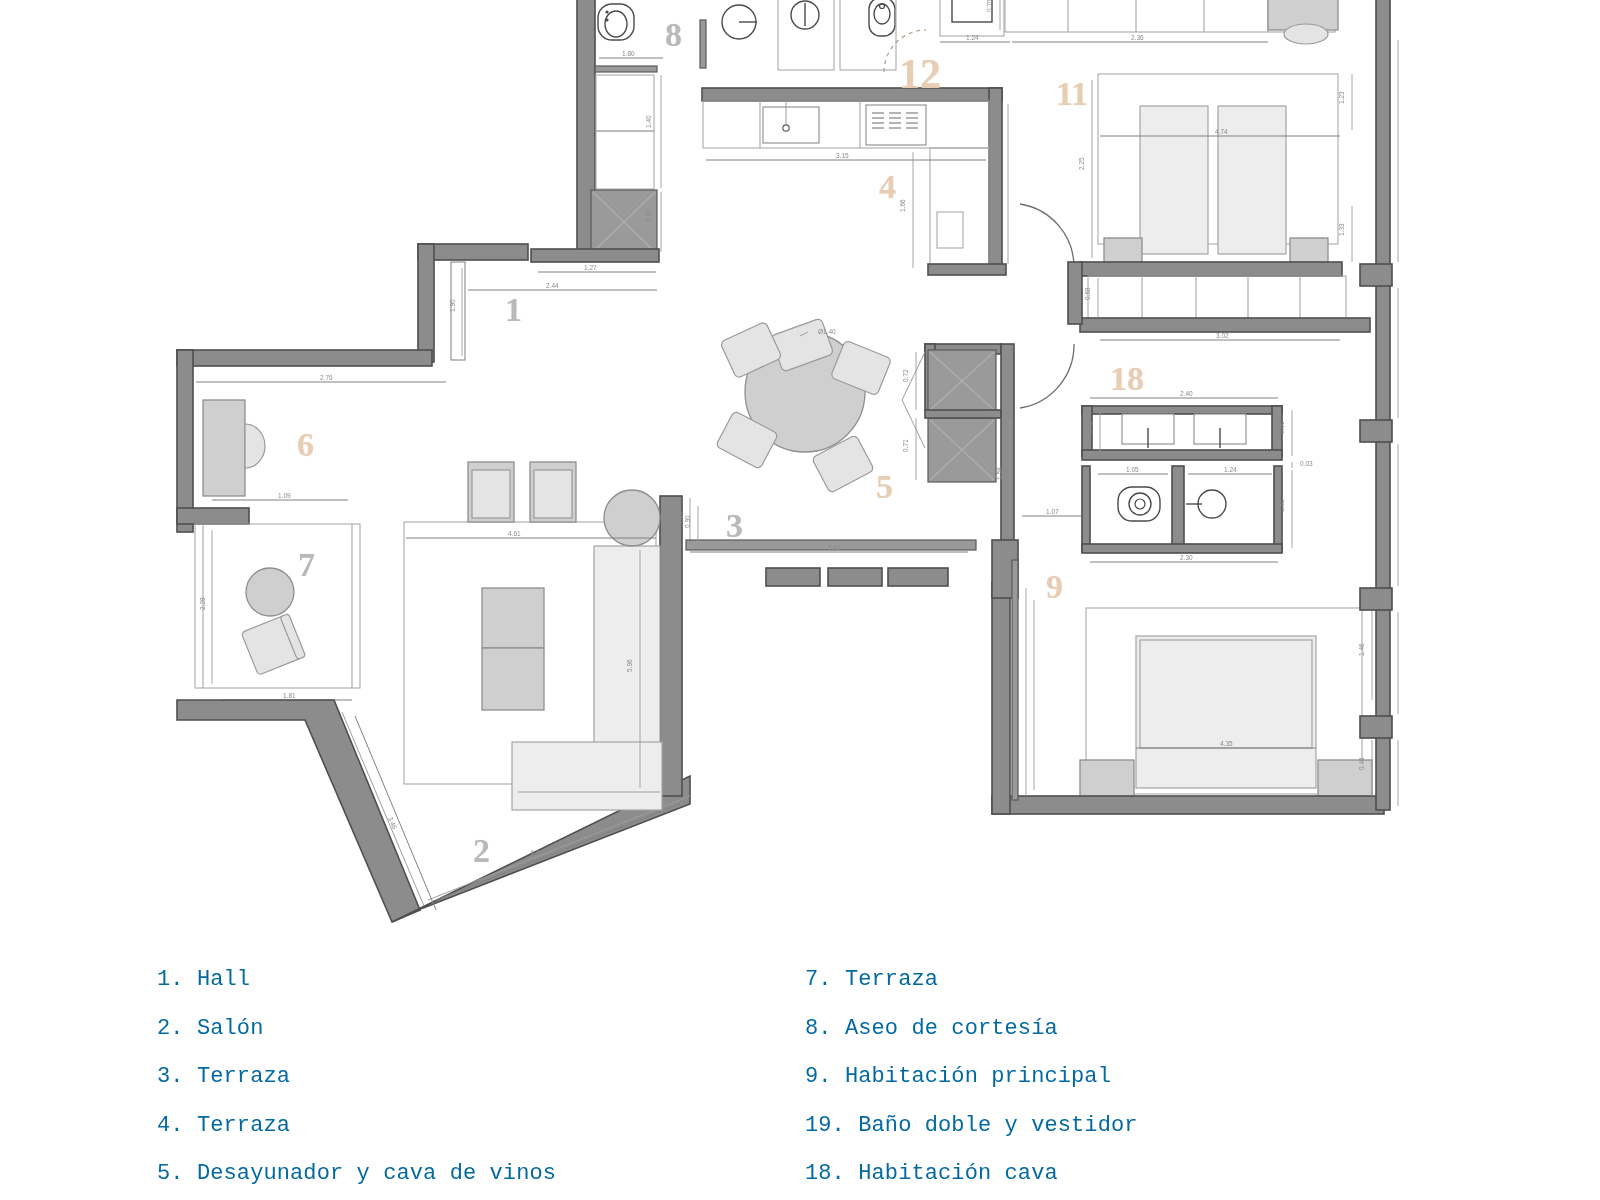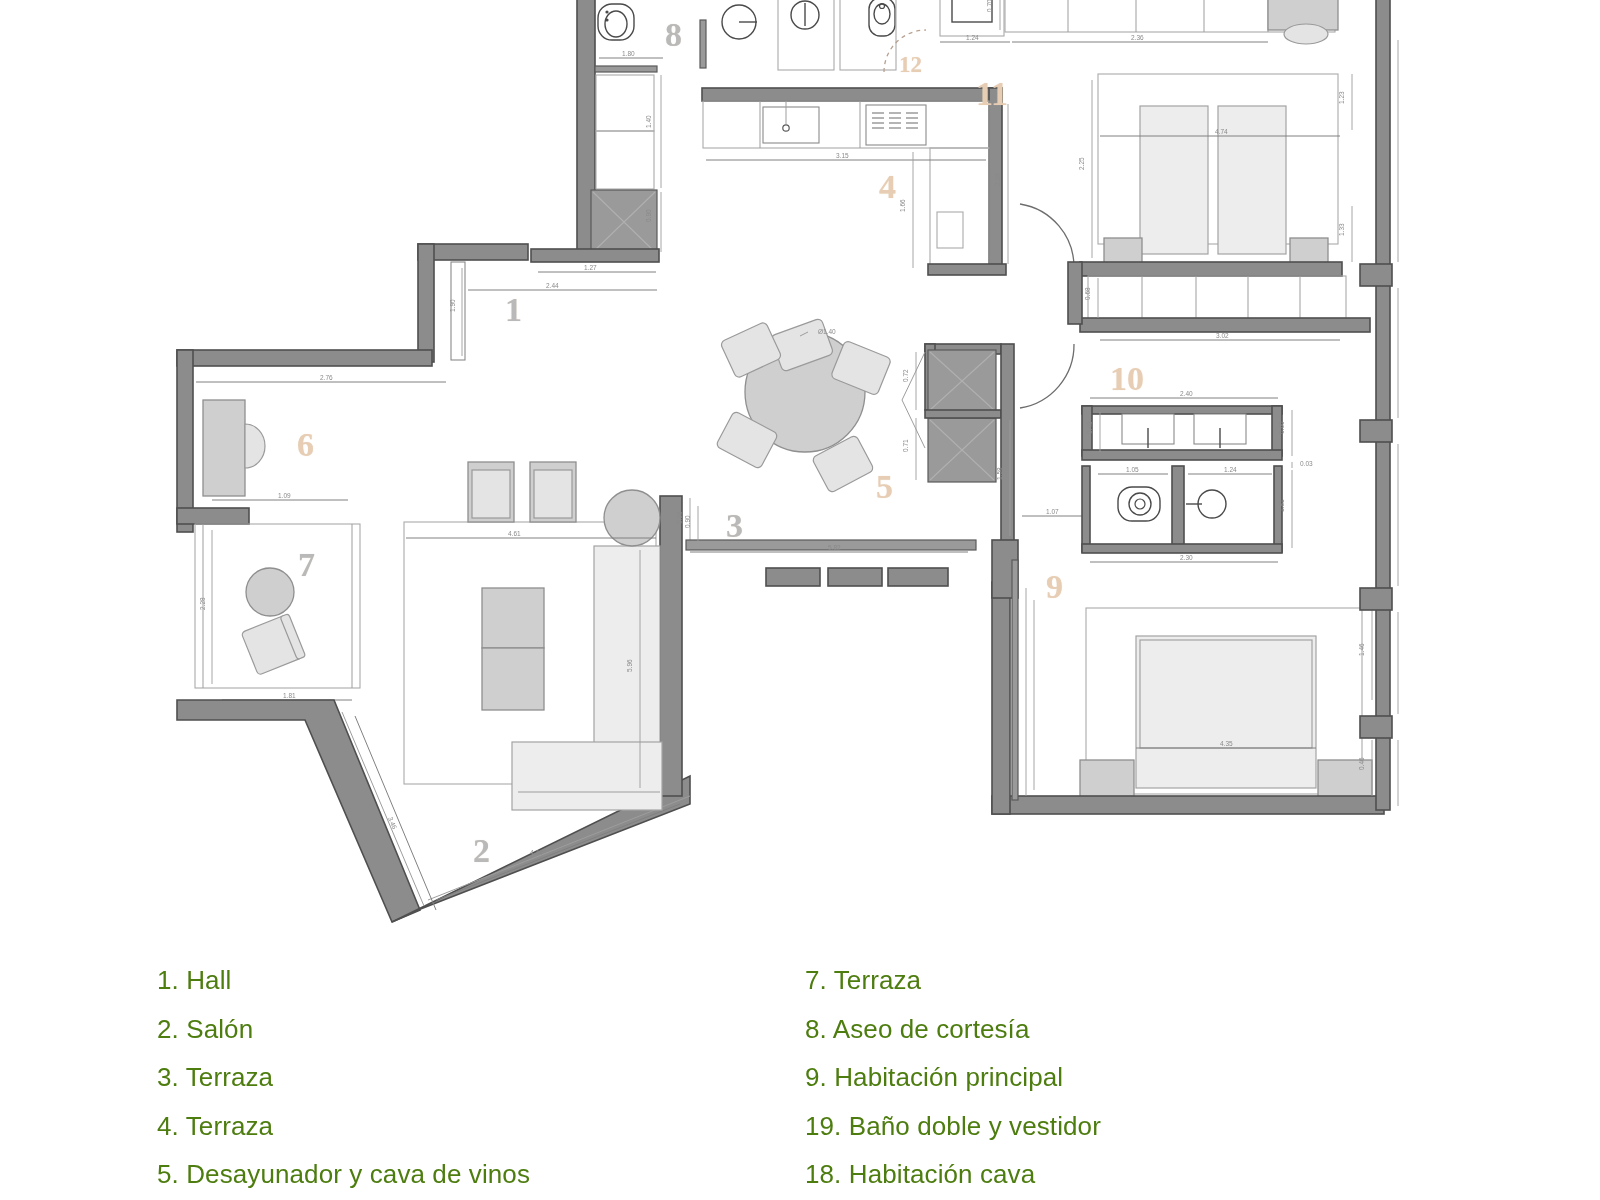--- a/index.html
+++ b/index.html
@@ -26,24 +26,24 @@
   }
   .room-num.grey{color:#b9b9b9;}
 
   
   #legend{
     position:absolute;left:0;top:940px;width:1600px;height:260px;
     overflow:hidden;
   }
   .legend-col{
     position:absolute;top:16px;
-    font-family:Liberation Sans, sans-serif;
-    font-size:26px;
+    font-family:Liberation Mono, monospace;
+    font-size:22px;
     line-height:48.5px;
-    color:#4d7c0f;
+    color:#0369a1;
     letter-spacing:.1px;
   }
   #legend-col-left{left:157px;}
   #legend-col-right{left:805px;}
   .legend-item{white-space:nowrap;}
 </style>
 </head>
 <body>
 
 <div id="page">
@@ -458,23 +458,23 @@
   <div id="markers">
     <span class="room-num grey" style="left:505px;top:293px;font-size:34px;">1</span>
     <span class="room-num grey" style="left:473px;top:834px;font-size:34px;">2</span>
     <span class="room-num grey" style="left:726px;top:509px;font-size:34px;">3</span>
     <span class="room-num" style="left:879px;top:170px;font-size:34px;">4</span>
     <span class="room-num" style="left:876px;top:470px;font-size:34px;">5</span>
     <span class="room-num" style="left:297px;top:428px;font-size:34px;">6</span>
     <span class="room-num grey" style="left:298px;top:548px;font-size:34px;">7</span>
     <span class="room-num grey" style="left:665px;top:18px;font-size:34px;">8</span>
     <span class="room-num" style="left:1046px;top:570px;font-size:34px;">9</span>
-    <span class="room-num" style="left:1110px;top:362px;font-size:34px;">10</span>
-    <span class="room-num" style="left:976px;top:77px;font-size:34px;">11</span>
-    <span class="room-num" style="left:899px;top:53px;font-size:23px;">12</span>
+    <span class="room-num" style="left:1110px;top:362px;font-size:34px;">18</span>
+    <span class="room-num" style="left:1056px;top:77px;font-size:34px;">11</span>
+    <span class="room-num" style="left:899px;top:53px;font-size:42px;">12</span>
   </div>
 
   <div id="legend">
 
     <div class="legend-col" id="legend-col-left">
       <div class="legend-item">
         <span>1.</span>
         <span>Hall</span>
       </div>
       <div class="legend-item">

